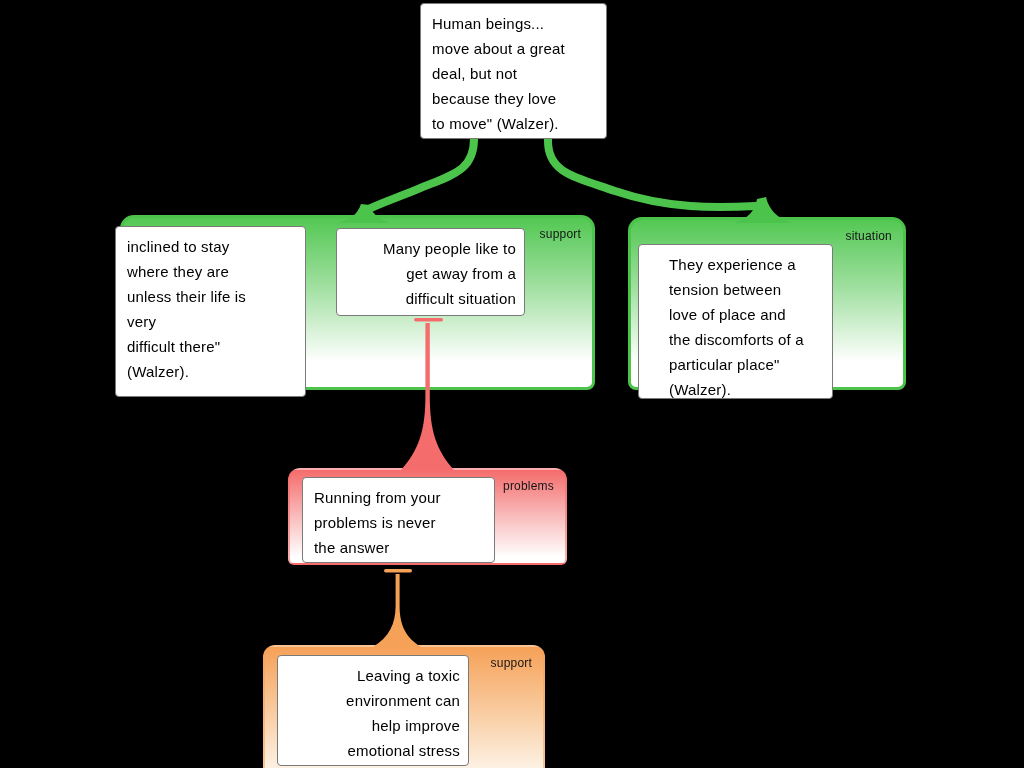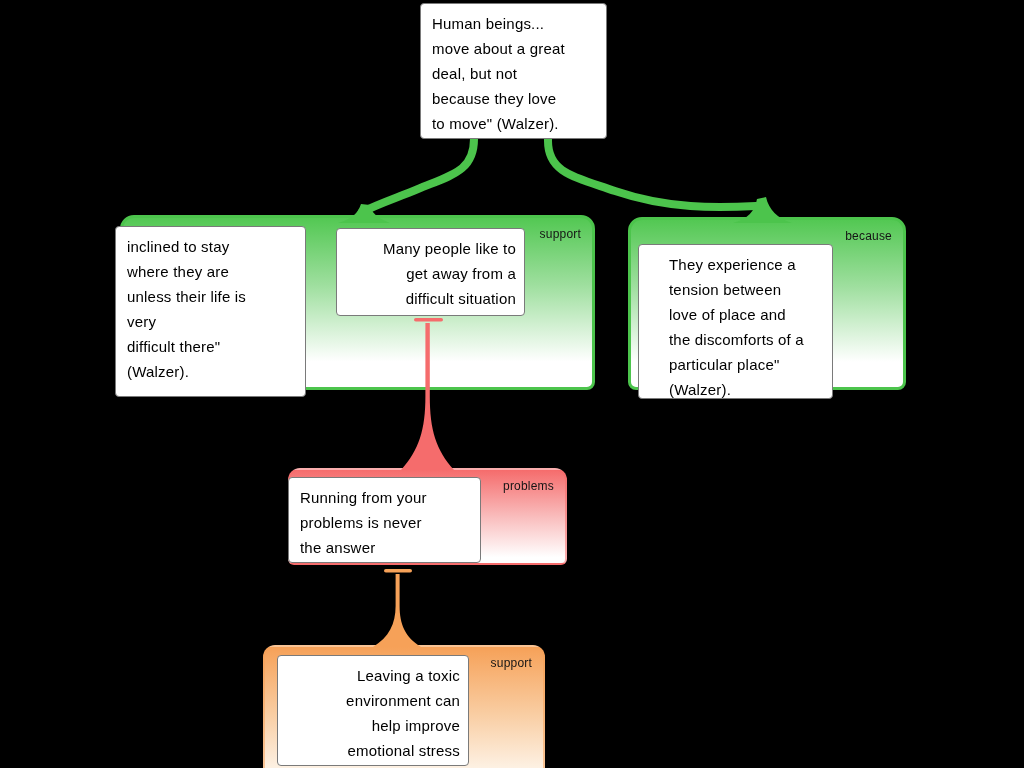--- a/index.html
+++ b/index.html
@@ -27,39 +27,39 @@
   .claim{
     position:absolute;z-index:3;box-sizing:border-box;background:#fff;
     border:1.5px solid #7a7a7a;border-radius:4px;color:#000;
     font-size:15px;line-height:25px;letter-spacing:.2px;
     padding:7px 8px 5px 11px;white-space:pre-line;
   }
   #claim-main   {left:420px;top:3px;  width:187px;height:136px;}
   #claim-stay   {left:115px;top:226px;width:191px;height:171px;}
   #claim-away   {left:336px;top:228px;width:189px;height:88px;text-align:right;}
   #claim-tension{left:638px;top:244px;width:195px;height:155px;padding-left:30px;}
-  #claim-running{left:288px;top:477px;width:193px;height:86px;}
+  #claim-running{left:302px;top:477px;width:193px;height:86px;}
   #claim-leaving{left:277px;top:655px;width:192px;height:111px;text-align:right;}
   #group-left  {left:120px;top:215px;width:475px;height:175px;}
   #group-right {left:628px;top:217px;width:278px;height:173px;}
   #group-oppose{left:288px;top:468px;width:279px;height:97px;}
   #group-rebut {left:263px;top:645px;width:282px;height:123px;}
   #connectors{position:absolute;left:0;top:0;z-index:2;}
 </style>
 </head>
 <body>
 
 <div id="canvas">
 
   <div class="group group-green" id="group-left">
     <span class="group-label">support</span>
   </div>
 
   <div class="group group-green" id="group-right">
-    <span class="group-label">because</span>
+    <span class="group-label">situation</span>
   </div>
 
   <div class="group group-red" id="group-oppose">
     <span class="group-label">problems</span>
   </div>
 
   <div class="group group-orange" id="group-rebut">
     <span class="group-label">support</span>
   </div>
 

